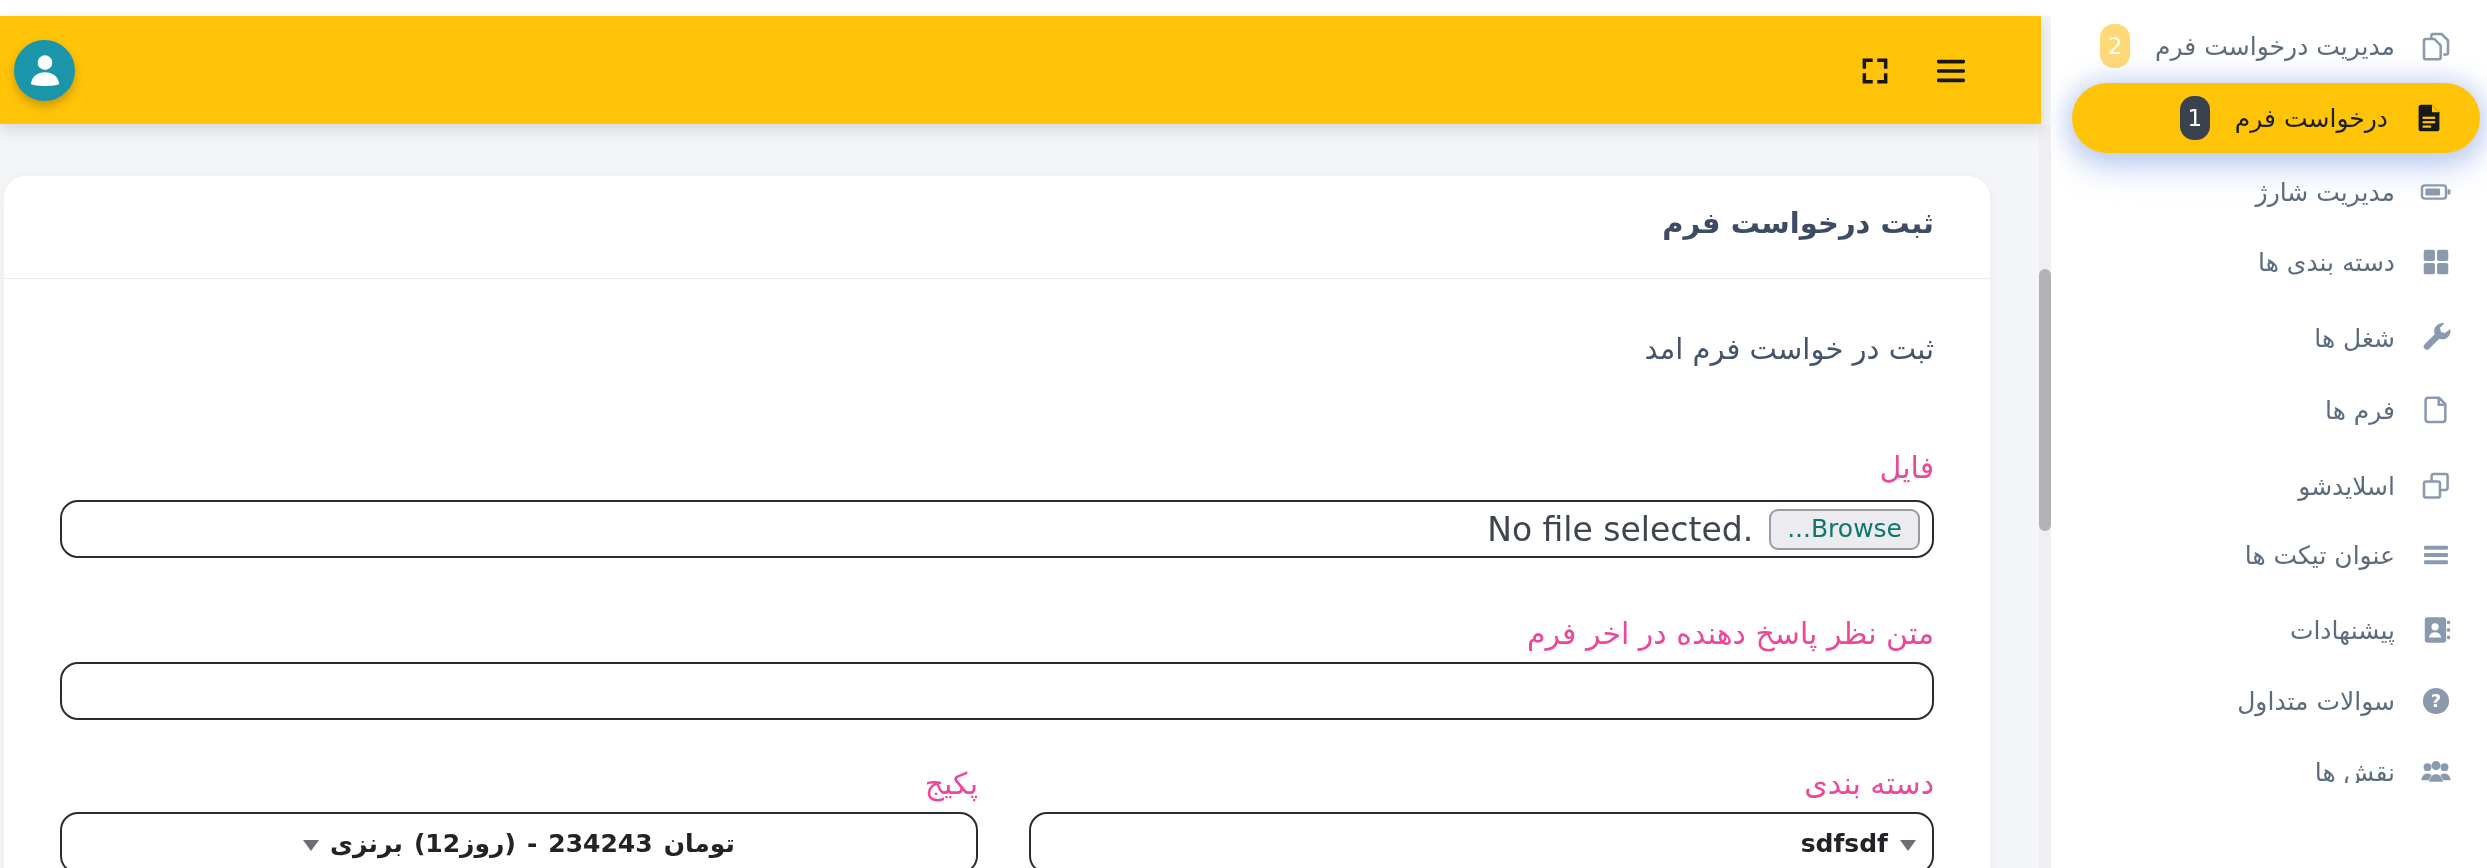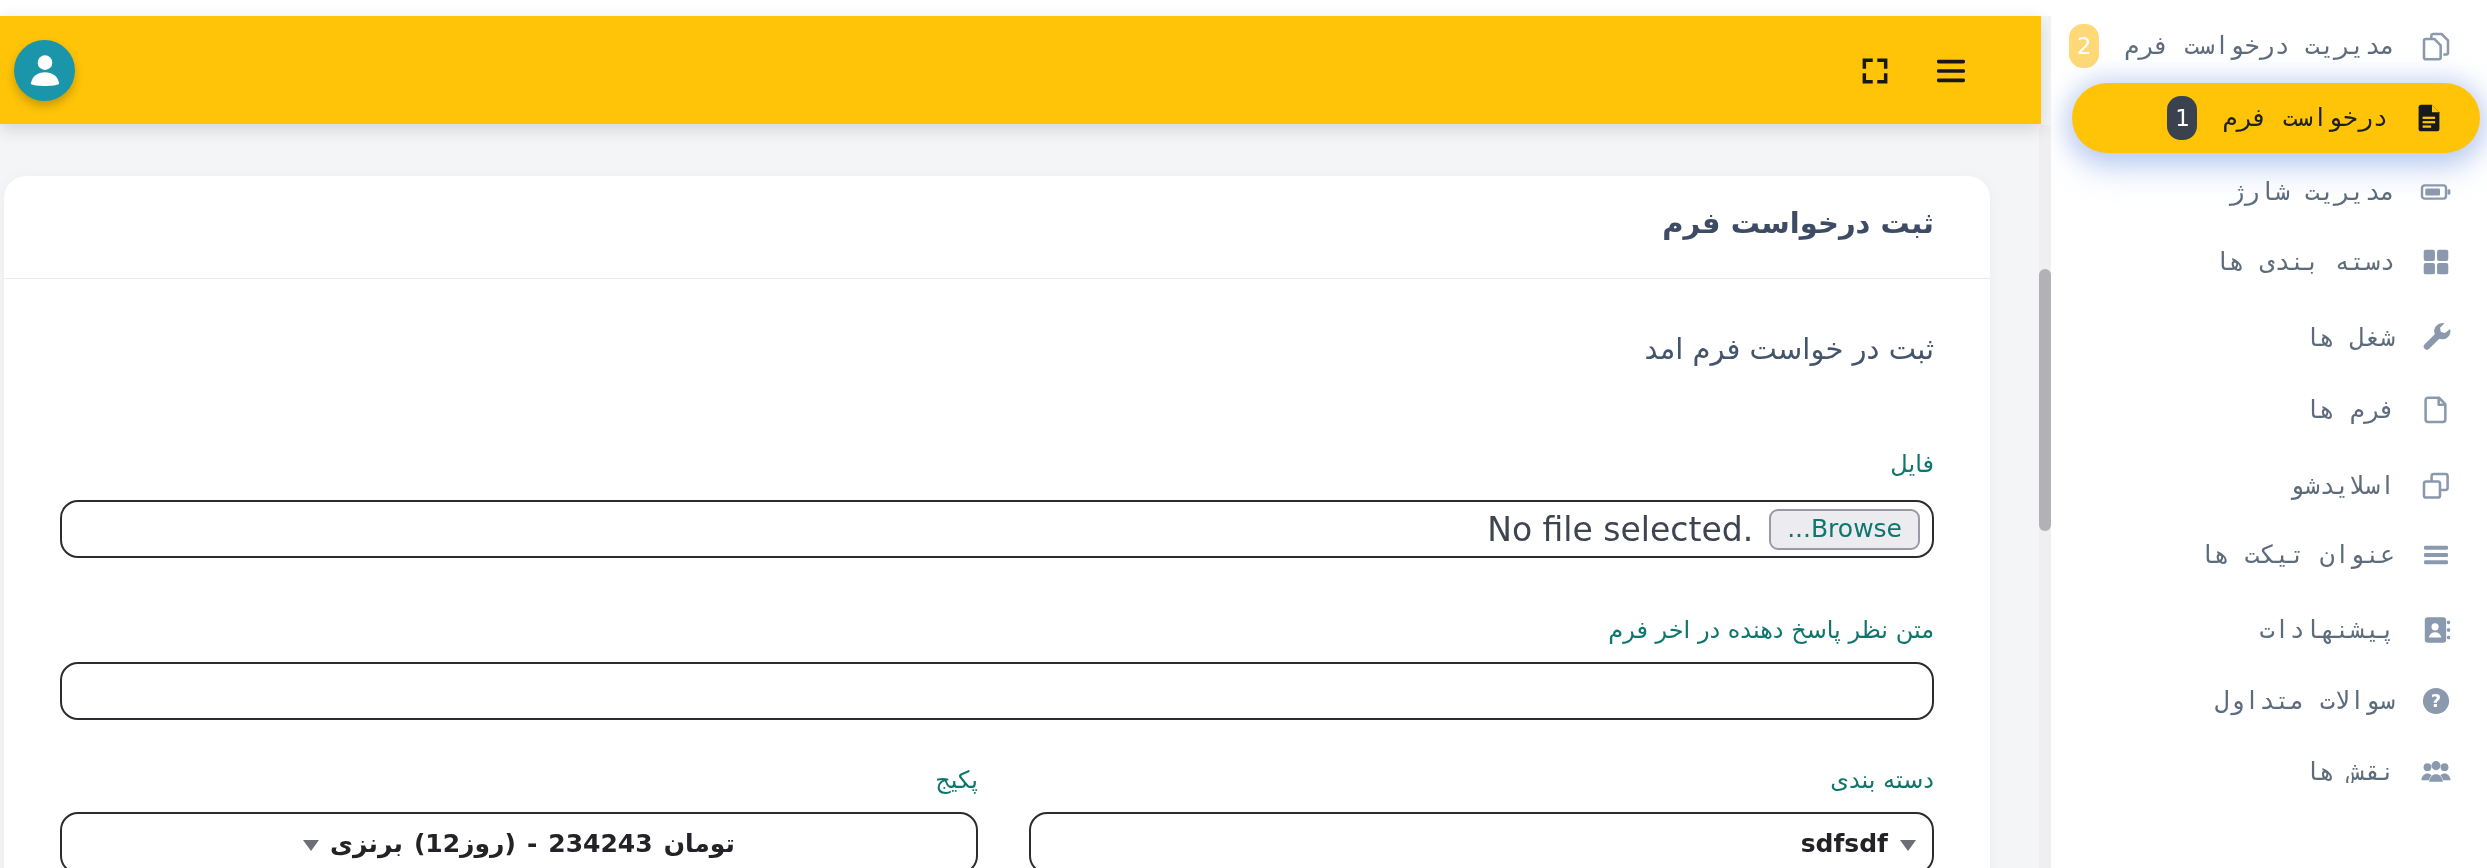--- a/index.html
+++ b/index.html
@@ -19,21 +19,21 @@
   .btn-fullscreen { left: 1856px; }
   .btn-menu { left: 1932px; }
 
   
   .card { position: absolute; left: 4px; top: 160px; width: 1986px; height: 770px; background: #fff;
           border-radius: 22px; box-shadow: 0 2px 12px rgba(110,120,140,.07); z-index: 2; }
   .card-title { position: absolute; right: 56px; top: 30px; font-size: 29px; font-weight: bold;
                 color: #3d4b64; white-space: nowrap; }
   .card-divider { position: absolute; left: 0; right: 0; top: 102px; height: 1px; background: #e9eaee; }
   .form-heading { position: absolute; right: 56px; top: 156px; font-size: 29px; color: #44556b; white-space: nowrap; }
-  .field-label { position: absolute; font-size: 24px; color: #0f766e; white-space: nowrap; }
+  .field-label { position: absolute; font-size: 30px; color: #ec4899; white-space: nowrap; }
   .lbl-file { right: 56px; top: 274px; }
   .lbl-comment { right: 56px; top: 440px; }
   .lbl-category { right: 56px; top: 590px; }
   .lbl-package { right: 1012px; top: 590px; }
 
   .file-box { position: absolute; left: 56px; right: 56px; top: 324px; height: 58px; background: #fff;
               border: 2px solid #2c2c30; border-radius: 18px; display: flex; align-items: center;
               padding: 0 12px; gap: 16px; cursor: pointer; }
   .browse-btn { direction: rtl; background: #ececf0; border: 2px solid #9a9aa6; border-radius: 9px;
                 padding: 3px 16px 5px; font-size: 25px; color: #0f766e; font-family: inherit; cursor: pointer; }
@@ -56,21 +56,21 @@
   .scrollbar-thumb { position: absolute; left: 2039px; top: 253px; width: 12px; height: 262px;
                      background: #b1b1b6; border-radius: 6px; cursor: pointer; }
 
   
   .sidebar { position: absolute; left: 2051px; top: 0; width: 436px; height: 868px; background: #fff; z-index: 4; }
   .nav { position: absolute; left: 0; top: 0; right: 0; height: 783px; overflow: hidden; }
   .nav-item { position: absolute; left: 0; right: 0; height: 70px; display: flex; align-items: center;
               padding: 0 35px 0 18px; gap: 25px; color: #5d6c7c; font-size: 25px; cursor: pointer; }
   .nav-item .nav-icon { width: 32px; height: 32px; color: #8a99ad; flex: none; }
   .nav-item .nav-icon svg { width: 100%; height: 100%; display: block; }
-  .nav-item .nav-label { white-space: nowrap; font-family: Liberation Mono, monospace; }
+  .nav-item .nav-label { white-space: nowrap; }
   .nav-item.active { left: 21px; right: 7px; background: #ffc408; border-radius: 36px; color: #1c1f24;
                      box-shadow: 0 0 22px 6px rgba(152,177,232,.45), 0 16px 32px rgba(152,177,232,.45); }
   .nav-item.active .nav-icon { color: #17191d; }
   .badge { min-width: 30px; height: 44px; border-radius: 14px; display: flex; align-items: center;
            justify-content: center; font-size: 23px; color: #fff; padding: 0 3px; flex: none; }
   .badge-light { background: #ffd977; }
   .badge-dark { background: #39424e; }
 </style>
 </head>
 <body>

